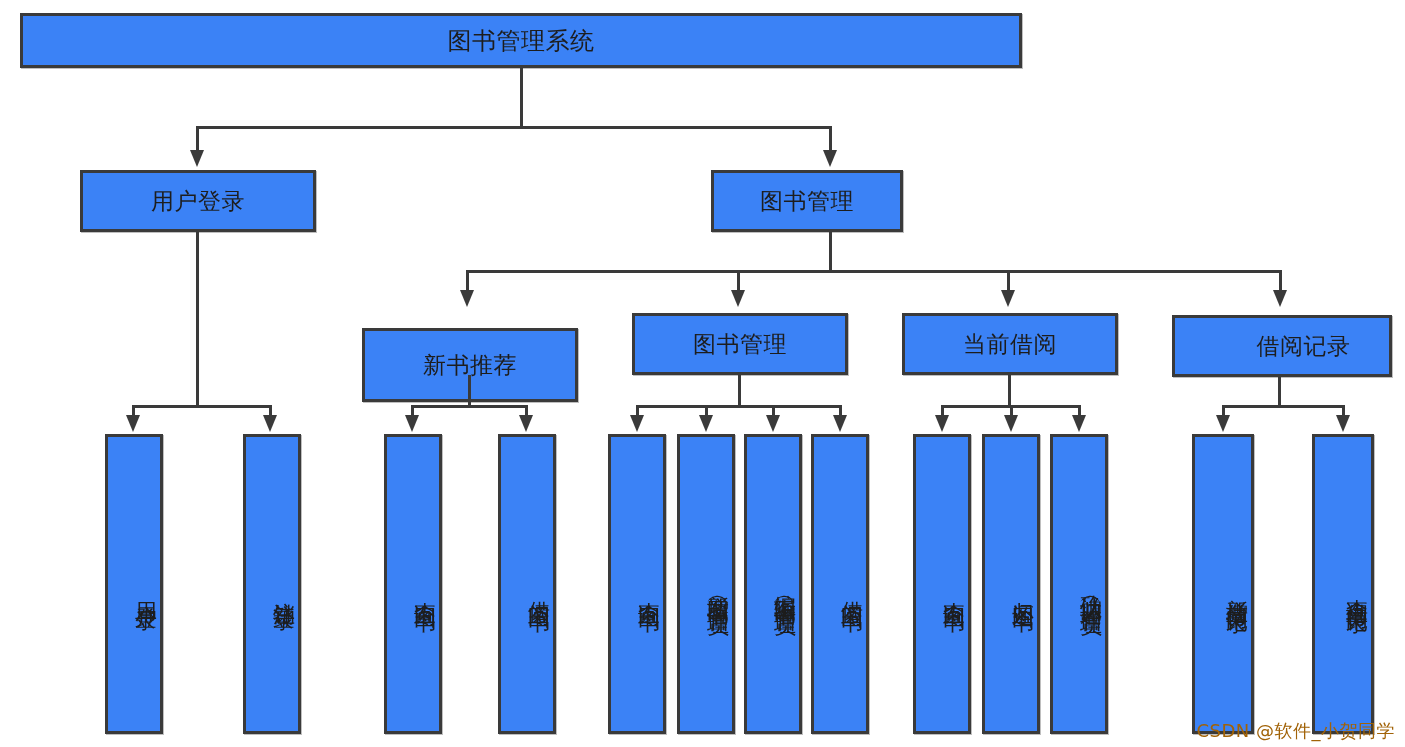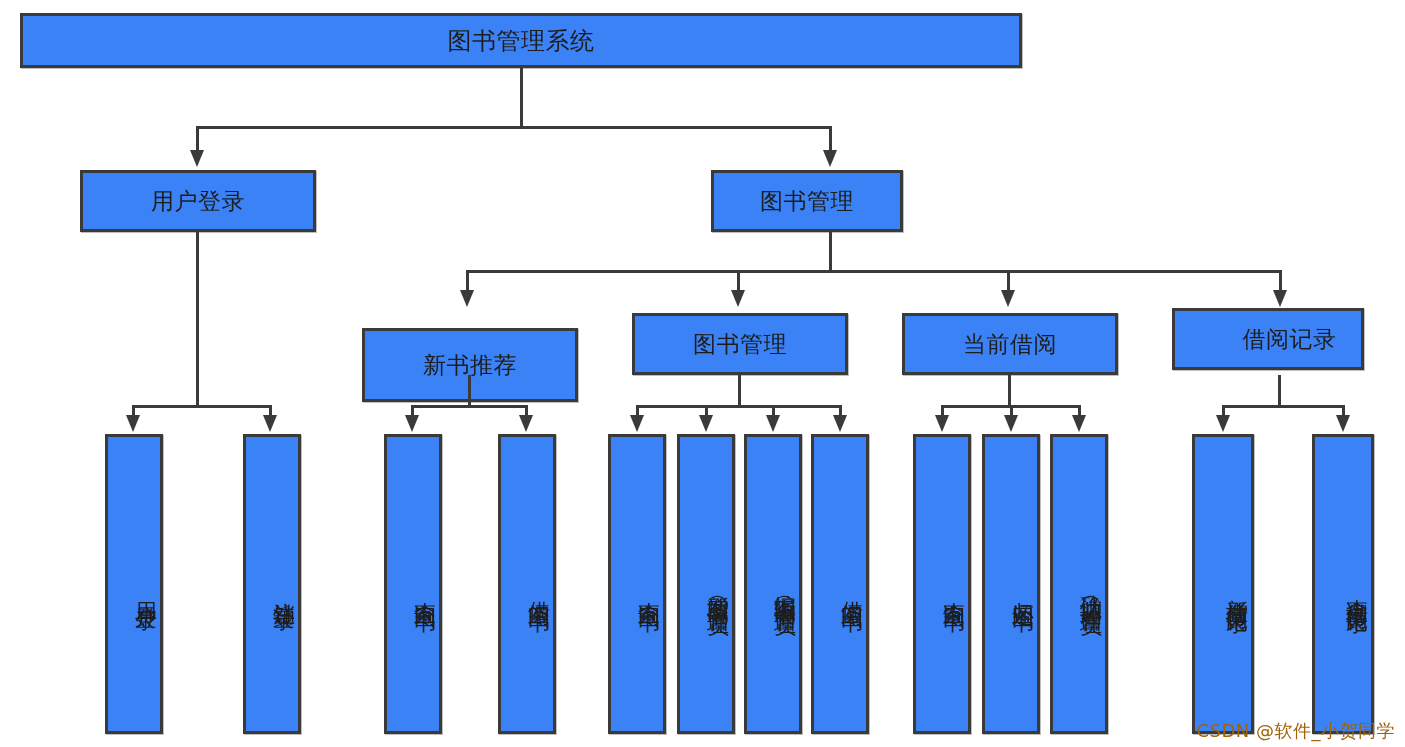--- a/index.html
+++ b/index.html
@@ -128,21 +128,21 @@
 
   <div class="node h" style="left:362px;top:328px;width:216px;height:74px;">
     <span>新书推荐</span>
   </div>
   <div class="node h" style="left:632px;top:313px;width:216px;height:62px;">
     <span>图书管理</span>
   </div>
   <div class="node h" style="left:902px;top:313px;width:216px;height:62px;">
     <span>当前借阅</span>
   </div>
-  <div class="node h" style="left:1172px;top:308px;width:192px;height:62px;padding-left:43px;">
+  <div class="node h" style="left:1172px;top:315px;width:220px;height:62px;padding-left:43px;">
     <span>借阅记录</span>
   </div>
 
   <div class="ln vv" style="left:468px;top:375px;width:3px;height:32px;"></div>
   <div class="ln hh" style="left:411px;top:405px;width:117px;height:3px;"></div>
   <div class="ln vv" style="left:411px;top:405px;width:3px;height:12px;"></div>
   <div class="arrow" style="left:405px;top:415px;"></div>
   <div class="ln vv" style="left:525px;top:405px;width:3px;height:12px;"></div>
   <div class="arrow" style="left:519px;top:415px;"></div>
 

